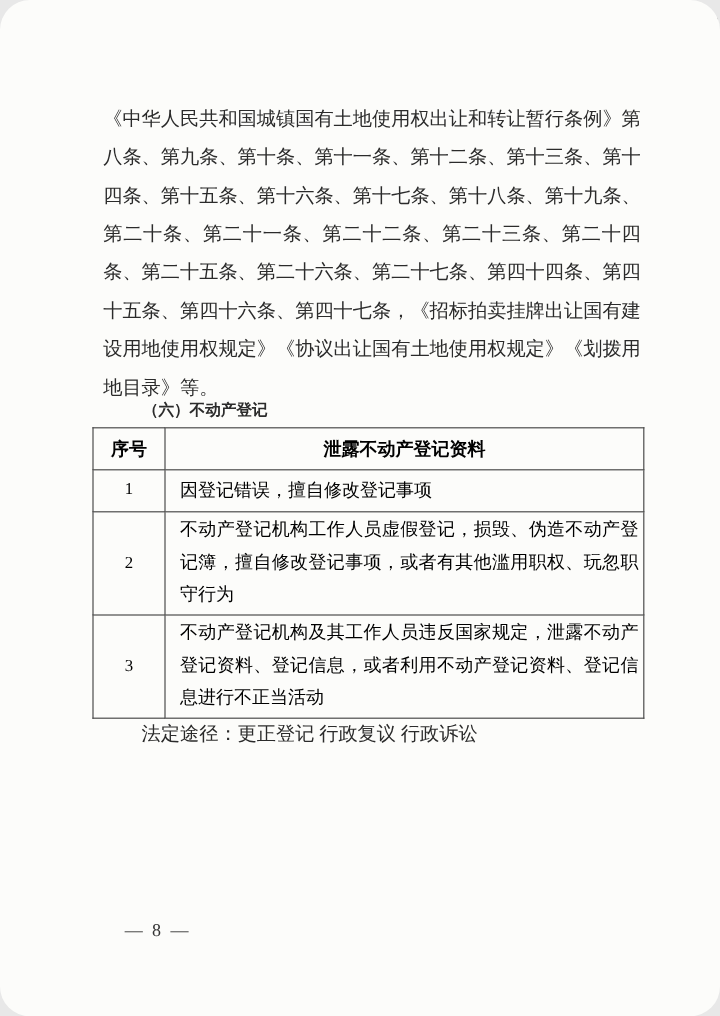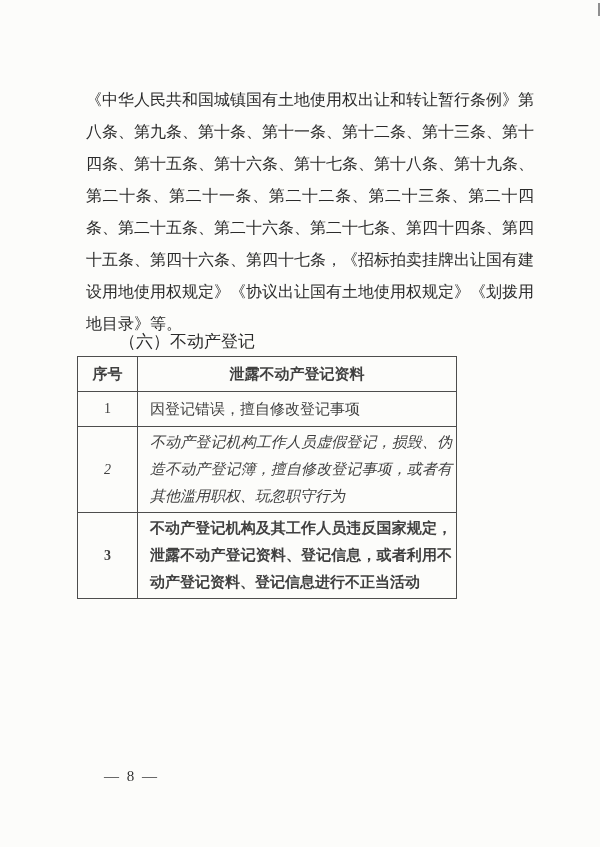--- a/index.html
+++ b/index.html
@@ -9,20 +9,21 @@
   }
   .page {
     position: relative;
     width: 600px;
     height: 847px;
     margin: 0 auto;
     background: #fcfcfa;
     overflow: hidden;
     font-family: "Liberation Serif", "DejaVu Serif", serif;
     color: #2b2b2b;
+    border-radius: 25px;
   }
   .scan-artifact {
     position: absolute;
     top: 3px;
     right: 0;
     width: 2px;
     height: 13px;
     background: #8f8f8f;
   }
   .intro-para {
@@ -34,33 +35,33 @@
     font-size: 16px;
     line-height: 32px;
     text-align: justify;
     letter-spacing: 0;
   }
   .section-heading {
     position: absolute;
     left: 119px;
     top: 330px;
     margin: 0;
-    font-size: 17px;
+    font-size: 13px;
     line-height: 24px;
-    font-weight: normal;
+    font-weight: bold;
   }
   table.complaint-table {
     position: absolute;
     left: 77px;
     top: 356px;
-    width: 380px;
+    width: 460px;
     border-collapse: collapse;
     table-layout: fixed;
     font-size: 15px;
-    color: #404040;
+    color: #000000;
   }
   .complaint-table th,
   .complaint-table td {
     border: 1px solid #4d4d4d;
     padding: 2px 4px;
     vertical-align: middle;
   }
   .complaint-table col.col-no { width: 60px; }
   .complaint-table th {
     font-family: "Liberation Sans", "DejaVu Sans", sans-serif;
@@ -73,22 +74,22 @@
     text-align: center;
     font-size: 14px;
   }
   .complaint-table td.cell-item {
     text-align: justify;
     padding-left: 12px;
     padding-right: 4px;
     line-height: 27px;
   }
   .complaint-table tr.row-1 td { height: 30px; }
-  .complaint-table tr.row-2 td { height: 80px; font-style: italic; }
-  .complaint-table tr.row-3 td { height: 79px; font-weight: bold; }
+  .complaint-table tr.row-2 td { height: 80px; }
+  .complaint-table tr.row-3 td { height: 79px; }
   .legal-route {
     position: absolute;
     left: 86px;
     top: 597px;
     width: 448px;
     margin: 0;
     font-size: 16px;
     line-height: 32px;
     text-indent: 2em;
     white-space: nowrap;
@@ -144,17 +145,18 @@
         <td class="cell-no">2</td>
         <td class="cell-item">不动产登记机构工作人员虚假登记，损毁、伪造不动产登记簿，擅自修改登记事项，或者有其他滥用职权、玩忽职守行为</td>
       </tr>
       <tr class="row-3">
         <td class="cell-no">3</td>
         <td class="cell-item">不动产登记机构及其工作人员违反国家规定，泄露不动产登记资料、登记信息，或者利用不动产登记资料、登记信息进行不正当活动</td>
       </tr>
     </tbody>
   </table>
 
+  <p class="legal-route">法定途径：更正登记 行政复议 行政诉讼</p>
 
 
   <div class="page-number">— 8 —</div>
 
 </div>
 
 </body></html>

